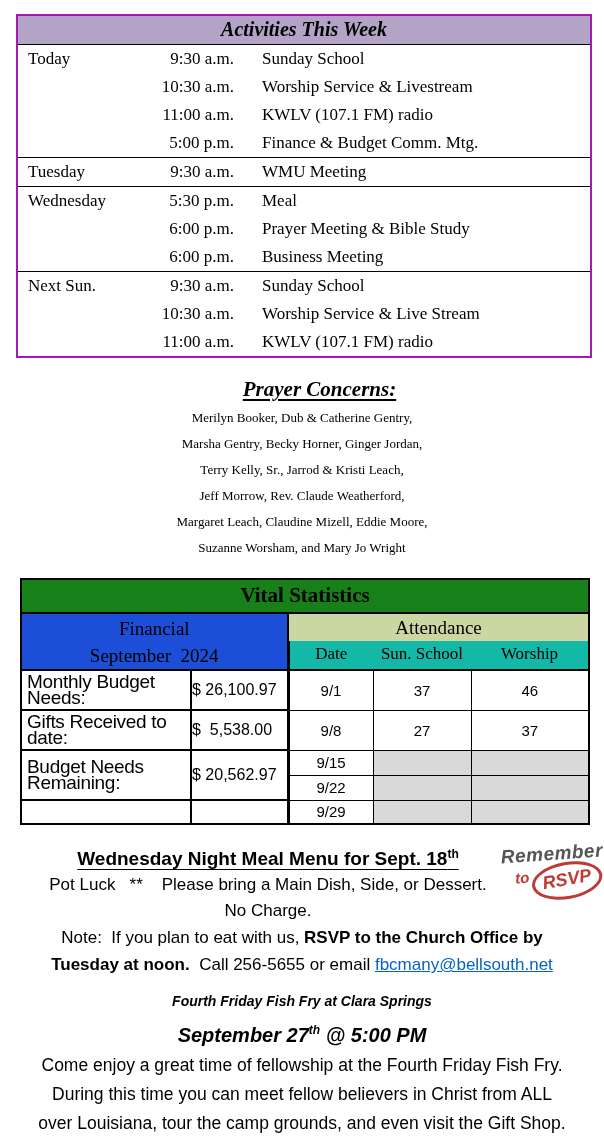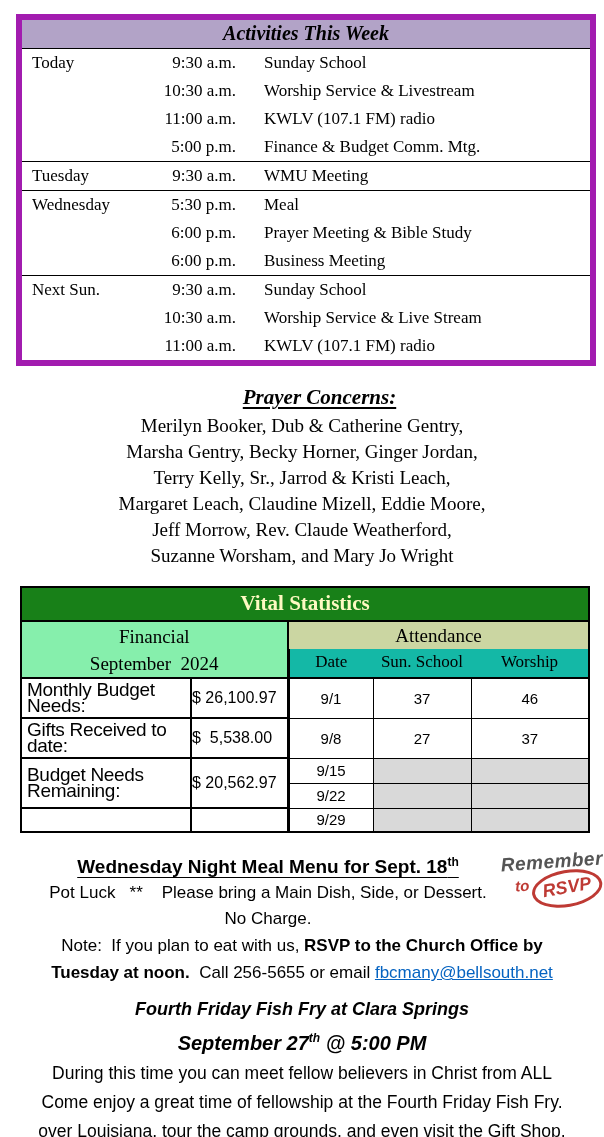--- a/index.html
+++ b/index.html
@@ -1,38 +1,38 @@
 <!DOCTYPE html>
 <html><head>
 <meta charset="utf-8">
 <style>
   html,body { margin:0; padding:0; background:#ffffff; }
   body { width:604px; height:1137px; overflow:hidden; font-family:"Liberation Serif", serif; color:#000; }
 
   
   .activities { margin:14px 14px 0 16px; }
-  .act-table { border-collapse:collapse; width:574px; table-layout:fixed; border:6px solid #a21caf; }
+  .act-table { border-collapse:collapse; width:574px; table-layout:fixed; border:2px solid #a21caf; }
   .act-table td { vertical-align:top; font-size:17px; line-height:18px; padding:5px 0 5px 0; }
   .act-header td { background:#B2A3C7; text-align:center; font-weight:bold; font-style:italic; font-size:20px; line-height:21px; padding:3px 0 4px 0; border-bottom:1.5px solid #000; }
   .grp-start td { border-top:1.5px solid #000; }
   .act-table td.day { padding-left:10px; }
   .act-table td.time { text-align:right; padding-right:2px; }
   .act-table td.event { padding-left:26px; }
 
   
   .prayer { margin-top:19px; text-align:center; }
   .prayer-title { font-size:21px; font-weight:bold; font-style:italic; text-decoration:underline; text-underline-offset:3px; margin-bottom:3px;margin-left:35px; }
-  .prayer-line { font-size:19px; line-height:26px; }
+  .prayer-line { font-size:13px; line-height:26px; }
 
   
   .vital-wrap { margin:17px 16px 0 20px; }
   .vital { border-collapse:collapse; width:568px; table-layout:fixed; border:2px solid #000; }
   .vital td { padding:0; }
-  .vhdr td { background:#188018; color:#fef9c3; text-align:center; font-weight:bold; font-size:21px; padding:3px 0 4px 0; border:2px solid #000; }
-  .fin-head { background:#86efac; border:2px solid #000; text-align:center; font-size:19px; line-height:27px; vertical-align:middle; }
+  .vhdr td { background:#188018; color:#000000; text-align:center; font-weight:bold; font-size:21px; padding:3px 0 4px 0; border:2px solid #000; }
+  .fin-head { background:#1d4ed8; border:2px solid #000; text-align:center; font-size:19px; line-height:27px; vertical-align:middle; }
   .fin-head .l2 { white-space:pre; }
   .att-head { background:#CBD6A2; border:2px solid #000; border-bottom:none; text-align:center; font-size:19px; padding-top:2px; }
   .vsub2 td { background:#14b8a6; border:none; border-bottom:2px solid #000; text-align:center; font-size:17px; padding-bottom:3px; }
   .vsub2 td:first-child { border-left:3px solid #000; }
   td.fl { border:2px solid #000; font-family:"Liberation Sans", sans-serif; font-size:19px; letter-spacing:-0.3px; padding:3px 2px 3px 5px; vertical-align:middle; line-height:16px; }
   td.fa { border:2px solid #000; font-family:"Liberation Sans", sans-serif; font-size:16px; vertical-align:middle; white-space:pre; }
   td.ad { border:1px solid #000; border-left:3px solid #000; font-family:"Liberation Sans", sans-serif; font-size:15px; text-align:center; vertical-align:middle; }
   td.av { border:1px solid #000; font-family:"Liberation Sans", sans-serif; font-size:15px; text-align:center; vertical-align:middle; }
   td.gray { background:#D9D9D9; }
   tr.r1 { height:31px; } tr.r2 { height:32px; } tr.r3, tr.r4 { height:25px; } tr.r5 { height:24px; }
@@ -51,21 +51,21 @@
 
   
   .stamp { position:absolute; top:2px; right:2px; width:100px; transform:rotate(-4deg); font-family:"Liberation Sans", sans-serif; }
   .stamp-remember { color:#555555; font-size:19px; font-weight:bold; font-style:italic; letter-spacing:0.5px; text-align:right; }
   .stamp-row { display:flex; align-items:flex-start; justify-content:flex-end; margin-top:-2px; }
   .stamp-to { color:#BE3A34; font-size:15px; font-weight:bold; font-style:italic; margin:4px 2px 0 0; }
   .stamp-oval { display:inline-block; border:3px solid #BE3A34; border-radius:50%; color:#BE3A34; font-size:18px; font-weight:bold; font-style:italic; padding:4px 8px 6px 8px; transform:rotate(-6deg); }
 
   
   .fishfry { margin-top:9px; text-align:center; font-family:"Liberation Sans", sans-serif; }
-  .ff-title { font-size:18px; font-weight:bold; font-style:italic; line-height:28px; }
+  .ff-title { font-size:14px; font-weight:bold; font-style:italic; line-height:28px; }
   .ff-sub { font-size:20px; font-weight:bold; font-style:italic; line-height:31px; }
   .ff-sub sup { font-size:12px; }
   .ff-line { font-size:17.5px; line-height:29px; }
 </style>
 </head>
 <body>
 
 <div class="activities">
   <table class="act-table">
     <colgroup>
@@ -127,22 +127,22 @@
     </tr>
   </tbody>
     </table>
 </div>
 
 <div class="prayer">
   <div class="prayer-title">Prayer Concerns:</div>
   <div class="prayer-line">Merilyn Booker, Dub &amp; Catherine Gentry,</div>
   <div class="prayer-line">Marsha Gentry, Becky Horner, Ginger Jordan,</div>
   <div class="prayer-line">Terry Kelly, Sr., Jarrod &amp; Kristi Leach,</div>
+  <div class="prayer-line">Jeff Morrow, Rev. Claude Weatherford,</div>
   <div class="prayer-line">Margaret Leach, Claudine Mizell, Eddie Moore,</div>
-  <div class="prayer-line">Jeff Morrow, Rev. Claude Weatherford,</div>
   <div class="prayer-line">Suzanne Worsham, and Mary Jo Wright</div>
 </div>
 
 <div class="vital-wrap">
   <table class="vital">
     <colgroup>
         <col style="width:170px">
         <col style="width:97px">
         <col style="width:85px">
         <col style="width:98px">
@@ -217,17 +217,17 @@
     <div class="stamp-row">
       <span class="stamp-to">to</span>
       <span class="stamp-oval">RSVP</span>
     </div>
   </div>
 </div>
 
 <div class="fishfry">
   <div class="ff-title">Fourth Friday Fish Fry at Clara Springs</div>
   <div class="ff-sub"><span>September 27</span><sup>th</sup><span> @ 5:00 PM</span></div>
+  <div class="ff-line">Come enjoy a great time of fellowship at the Fourth Friday Fish Fry.</div>
   <div class="ff-line">During this time you can meet fellow believers in Christ from ALL</div>
-  <div class="ff-line">Come enjoy a great time of fellowship at the Fourth Friday Fish Fry.</div>
   <div class="ff-line">over Louisiana, tour the camp grounds, and even visit the Gift Shop.</div>
   <div class="ff-line">Cost: $15 All You Can Eat.</div>
 </div>
 
 </body></html>

